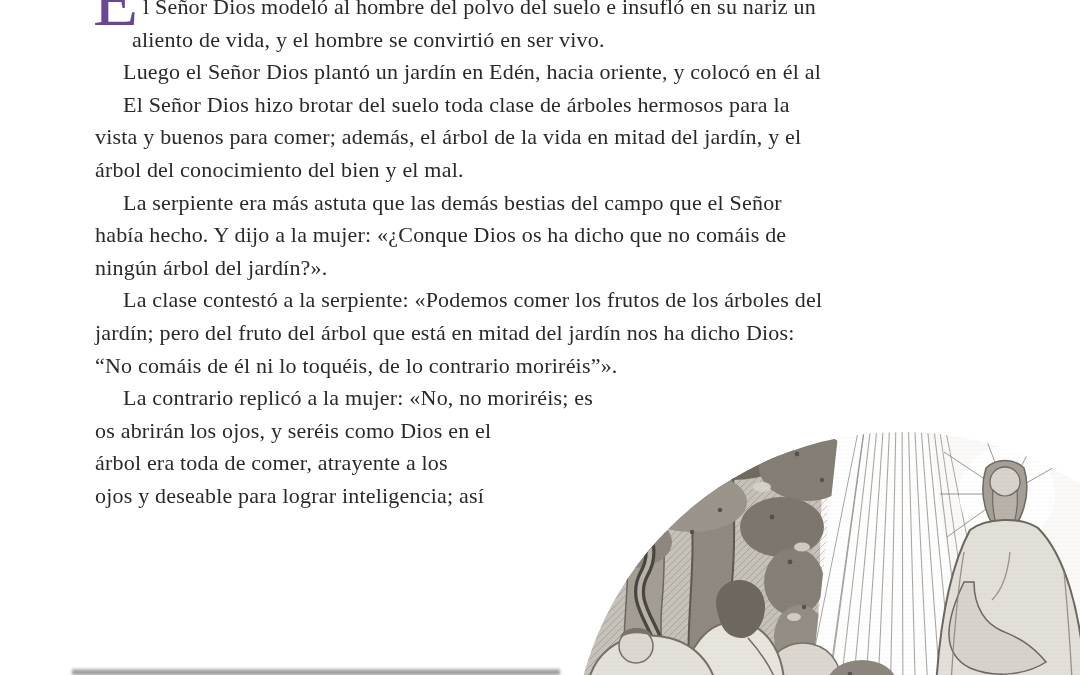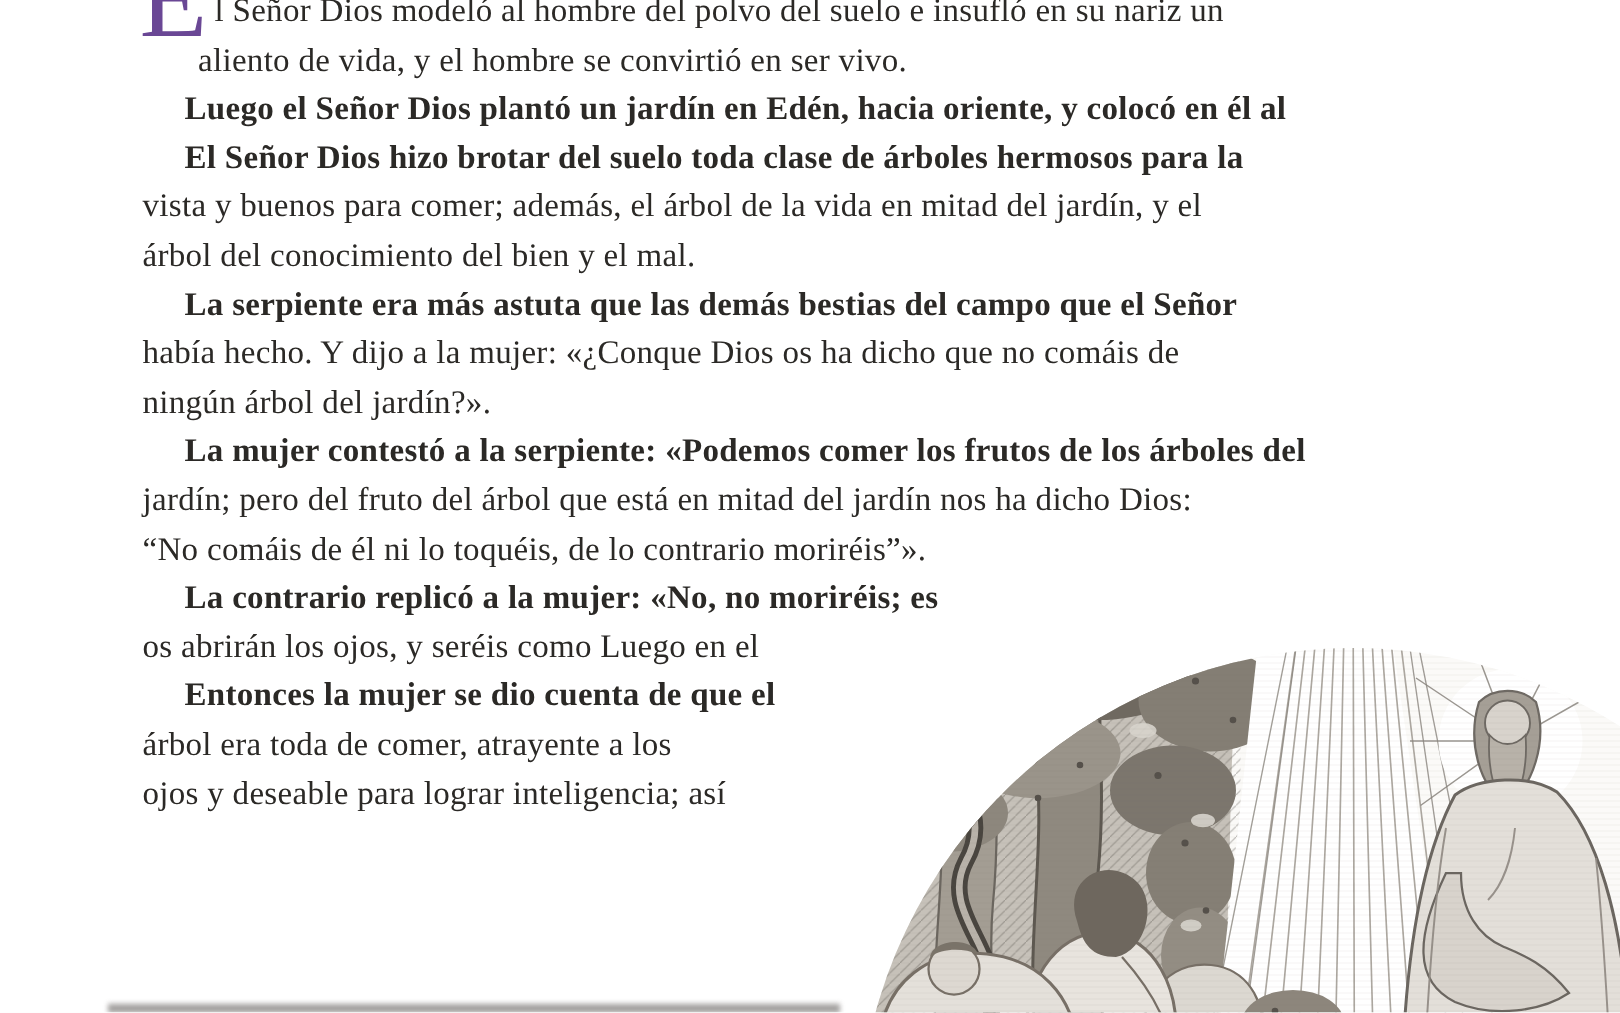--- a/index.html
+++ b/index.html
@@ -13,21 +13,21 @@
   .text-column{
     position:absolute;
     left:95px;top:-9px;
     width:900px;
     color:#2b2926;
     font-size:22px;
     line-height:32.6px;
     letter-spacing:0.2px;
   }
   .line{white-space:nowrap;}
-  .line.indent{padding-left:28px;font-weight:bold;}
+  .line.indent{padding-left:28px;}
   .line.dc-first{padding-left:48px;}
   .line.dc-second{padding-left:37px;}
   .dropcap{
     position:absolute;
     left:-2px;top:-28px;
     font-size:74px;
     line-height:1;
     font-weight:400;
     color:#6a4795;
   }
@@ -59,28 +59,27 @@
     <div class="line indent">Luego el Señor Dios plantó un jardín en Edén, hacia oriente, y colocó en él al</div>
 
     <div class="line indent">El Señor Dios hizo brotar del suelo toda clase de árboles hermosos para la</div>
     <div class="line">vista y buenos para comer; además, el árbol de la vida en mitad del jardín, y el</div>
     <div class="line">árbol del conocimiento del bien y el mal.</div>
 
     <div class="line indent">La serpiente era más astuta que las demás bestias del campo que el Señor</div>
     <div class="line">había hecho. Y dijo a la mujer: «¿Conque Dios os ha dicho que no comáis de</div>
     <div class="line">ningún árbol del jardín?».</div>
 
-    <div class="line indent">La mujer contestó a la serpiente: «Podemos comer los frutos de los árboles del</div>
+    <div class="line indent">La clase contestó a la serpiente: «Podemos comer los frutos de los árboles del</div>
     <div class="line">jardín; pero del fruto del árbol que está en mitad del jardín nos ha dicho Dios:</div>
     <div class="line">“No comáis de él ni lo toquéis, de lo contrario moriréis”».</div>
 
     <div class="line indent">La contrario replicó a la mujer: «No, no moriréis; es</div>
-    <div class="line">os abrirán los ojos, y seréis como Luego en el</div>
-
-    <div class="line indent">Entonces la mujer se dio cuenta de que el</div>
+    <div class="line">os abrirán los ojos, y seréis como Dios en el</div>
+
     <div class="line">árbol era toda de comer, atrayente a los</div>
     <div class="line">ojos y deseable para lograr inteligencia; así</div>
   </div>
 
   <div class="next-line-clip"></div>
 
   <svg class="illustration" viewBox="0 0 660 660" xmlns="http://www.w3.org/2000/svg" aria-hidden="true">
     <defs>
       <clipPath id="circ">
           <circle cx="330" cy="330" r="330"></circle>

